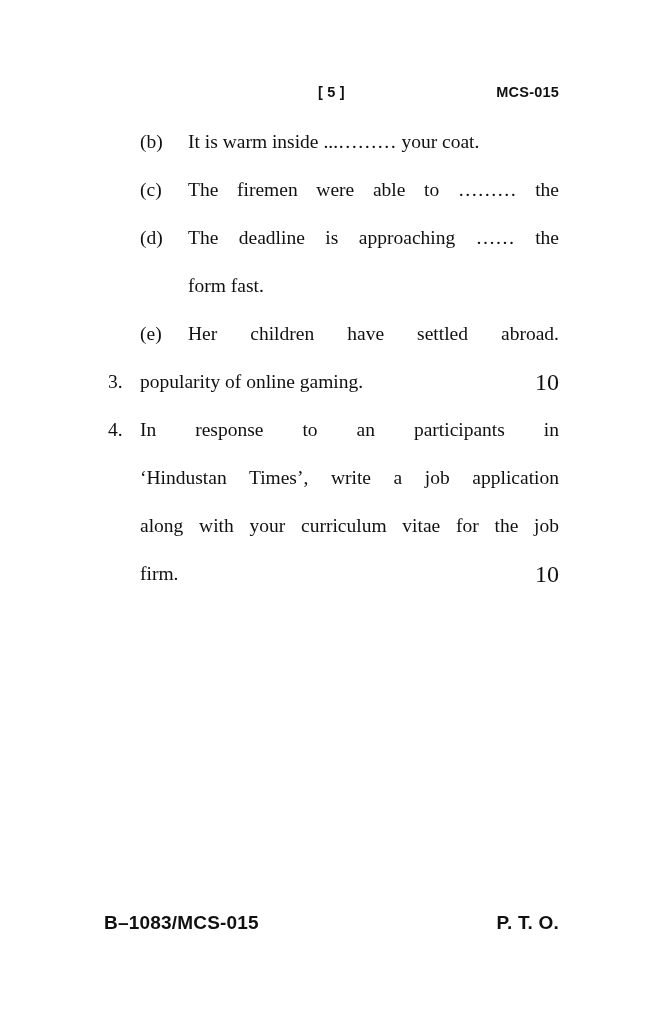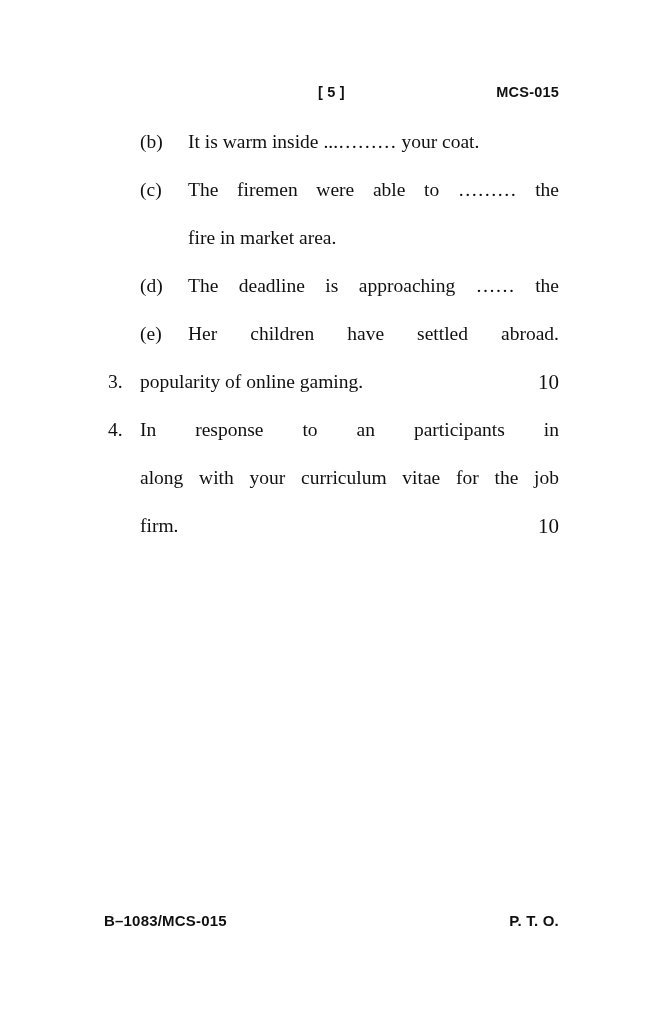--- a/index.html
+++ b/index.html
@@ -98,35 +98,35 @@
   .level-letter .marker { left: 140px; }
   .level-letter .qbody  { margin-left: 188px; width: 371px; }
 
   
   .level-number .marker { left: 108px; }
   .level-number .qbody  { margin-left: 140px; width: 419px; }
 
   
   .marks {
     float: right;
-    font-size: 21px;
+    font-size: 24px;
     line-height: 48px;
     margin-left: 48px;
   }
 
   
   .footer {
     position: absolute;
     left: 104px;
     top: 912px;
     width: 455px;
     height: 22px;
     font-family: "Liberation Sans", "DejaVu Sans", sans-serif;
     font-weight: bold;
-    font-size: 15px;
+    font-size: 19px;
     letter-spacing: 0.2px;
   }
   .footer .book-code {
     position: absolute;
     left: 0;
     top: 0;
   }
   .footer .pto {
     position: absolute;
     right: 0;
@@ -149,45 +149,46 @@
       <div class="qblock level-letter">
         <span class="marker">(b)</span>
         <div class="qbody">
           <div class="line flush">It is warm inside ...……… your coat.</div>
         </div>
       </div>
       <div class="qblock level-letter">
         <span class="marker">(c)</span>
         <div class="qbody">
           <div class="line just">The firemen were able to ……… the</div>
-          <div class="line flush">fire in market area.</div>
         </div>
       </div>
       <div class="qblock level-letter">
         <span class="marker">(d)</span>
         <div class="qbody">
           <div class="line just">The deadline is approaching …… the</div>
+          <div class="line flush">form fast.</div>
         </div>
       </div>
       <div class="qblock level-letter">
         <span class="marker">(e)</span>
         <div class="qbody">
           <div class="line just">Her children have settled abroad.</div>
         </div>
       </div>
       <div class="qblock level-number">
         <span class="marker">3.</span>
         <div class="qbody">
           <div class="line flush"><span class="marks">10</span>popularity of online gaming.</div>
         </div>
       </div>
       <div class="qblock level-number">
         <span class="marker">4.</span>
         <div class="qbody">
           <div class="line just">In response to an participants in</div>
+          <div class="line just">‘Hindustan Times’, write a job application</div>
           <div class="line just">along with your curriculum vitae for the job</div>
           <div class="line flush"><span class="marks">10</span>firm.</div>
         </div>
       </div>
     </div>
 
   <div class="footer">
     <span class="book-code">B–1083/MCS-015</span>
     <span class="pto">P. T. O.</span>
   </div>

